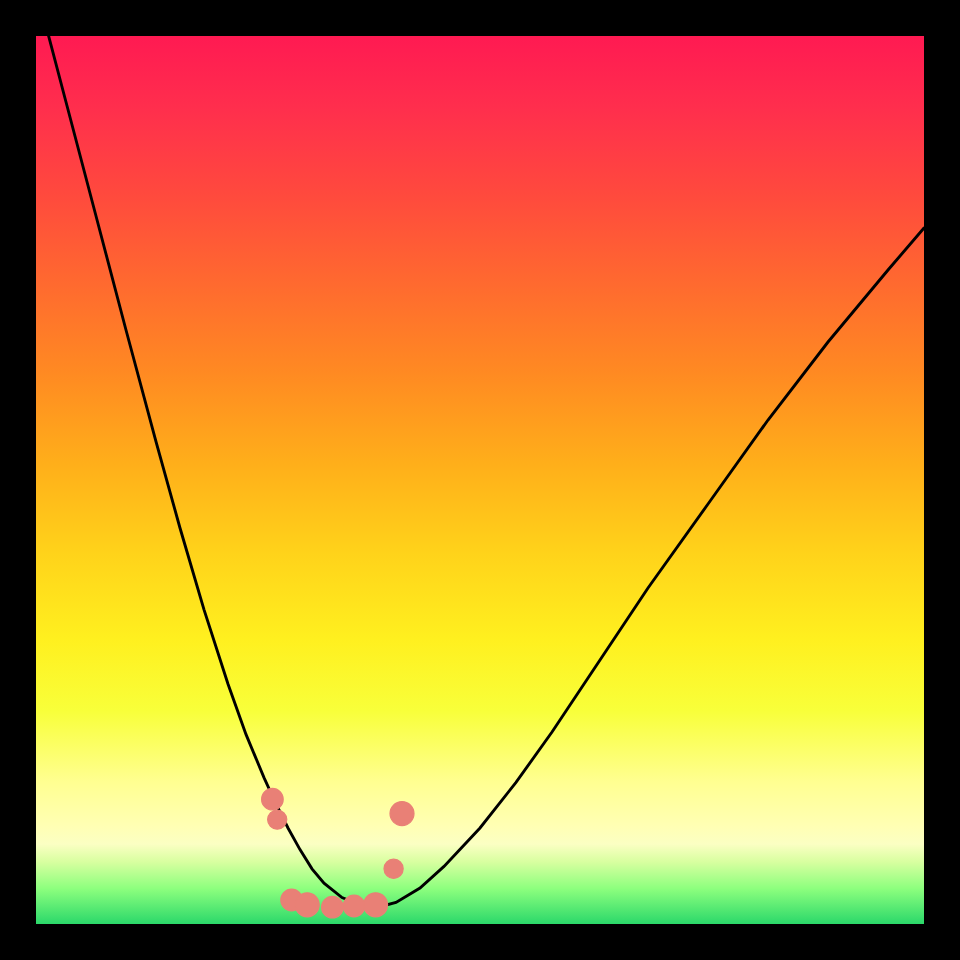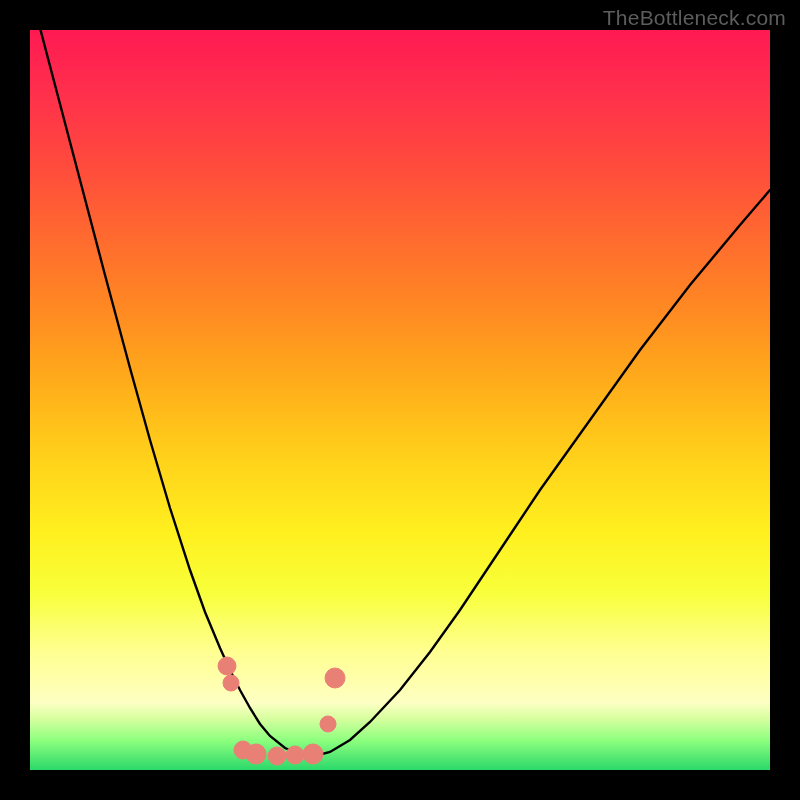--- a/index.html
+++ b/index.html
@@ -82,14 +82,13 @@
           <circle cx="213" cy="720" r="9" fill="#e98076" stroke="#e98076"></circle>
           <circle cx="226" cy="724" r="10" fill="#e98076" stroke="#e98076"></circle>
           <circle cx="247" cy="726" r="9" fill="#e98076" stroke="#e98076"></circle>
           <circle cx="265" cy="725" r="9" fill="#e98076" stroke="#e98076"></circle>
           <circle cx="283" cy="724" r="10" fill="#e98076" stroke="#e98076"></circle>
           <circle cx="298" cy="694" r="8" fill="#e98076" stroke="#e98076"></circle>
           <circle cx="305" cy="648" r="10" fill="#e98076" stroke="#e98076"></circle>
         </g>
     </svg>
   </div>
-  <div class="watermark">TheBottleneck.com</div>
 </div>
 
 </body></html>

